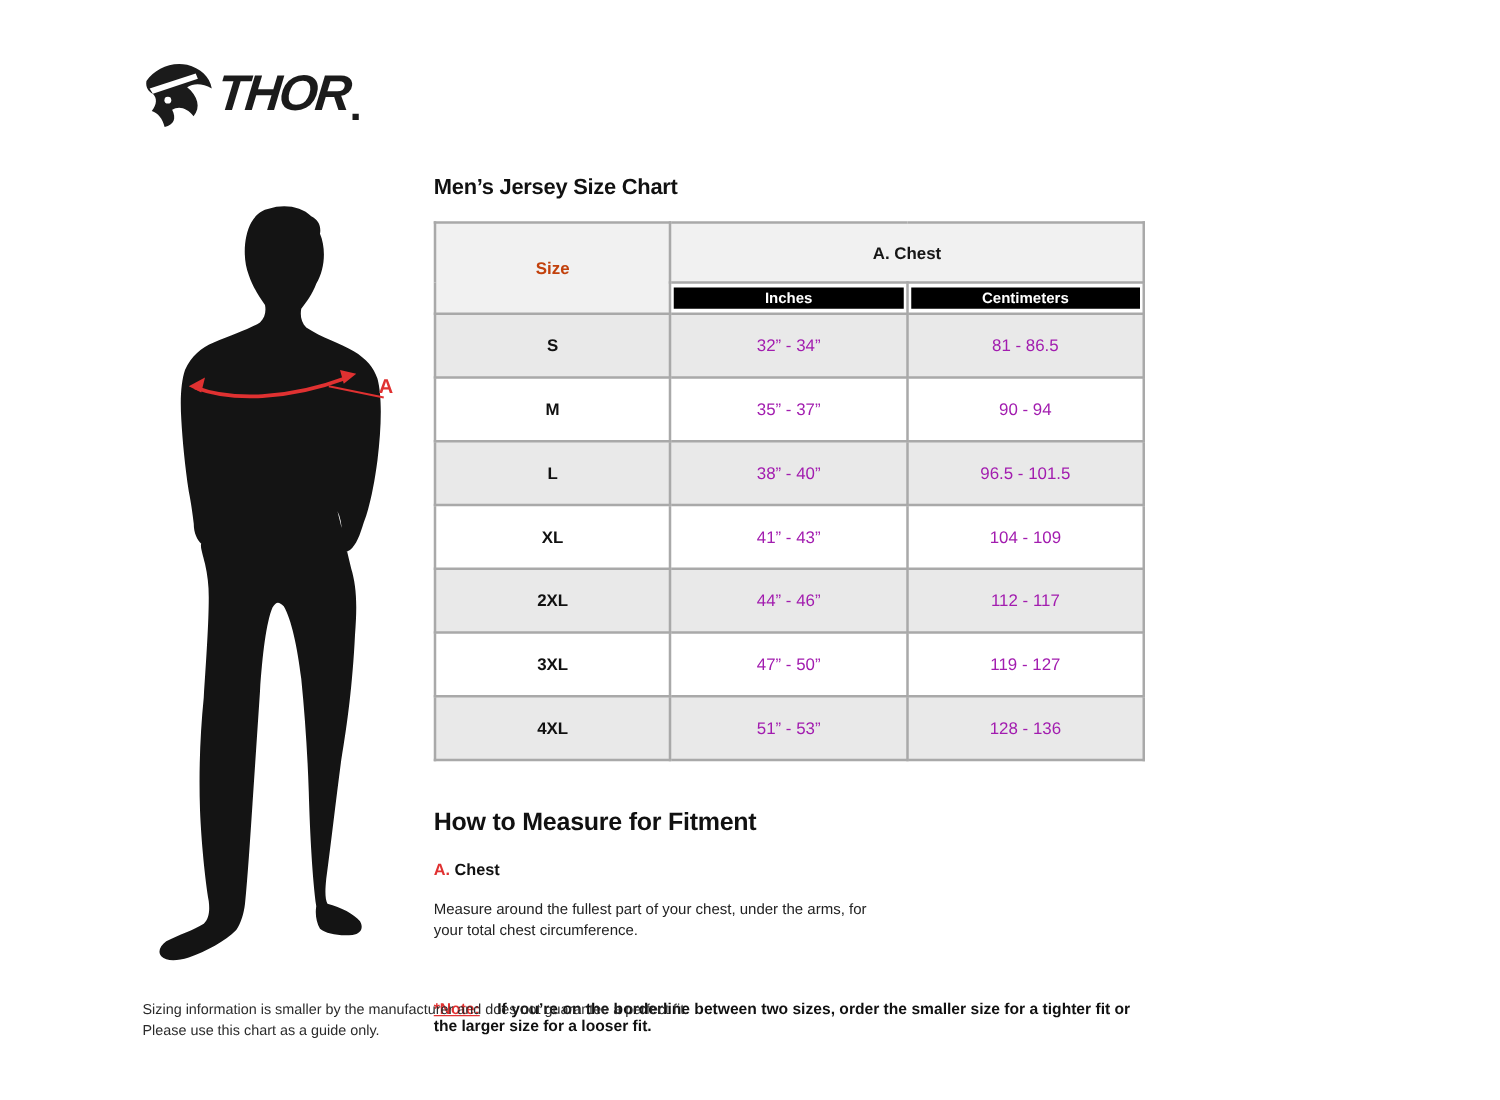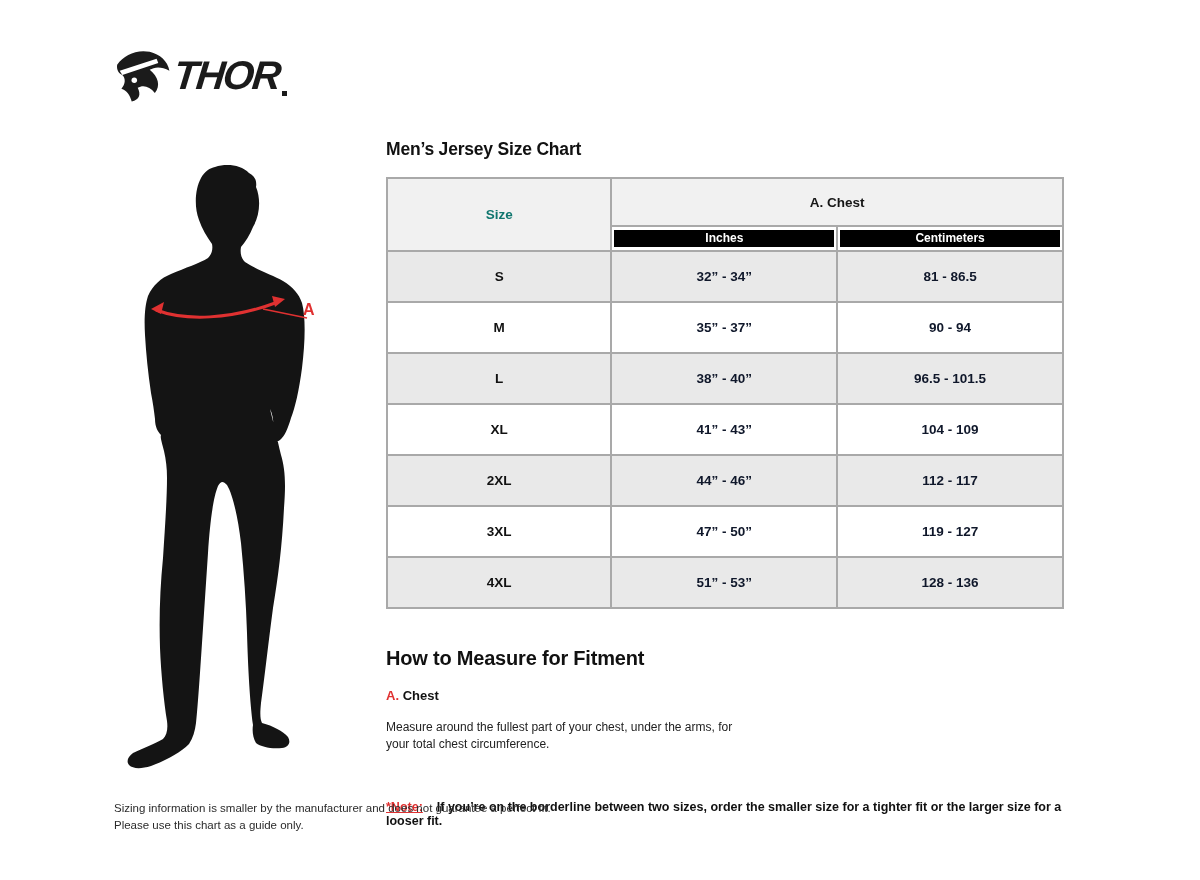--- a/index.html
+++ b/index.html
@@ -21,34 +21,34 @@
 
   
   .figure { position:absolute; left:115px; top:163px; width:230px; height:630px; }
   .figure svg { width:100%; height:100%; display:block; }
   .chest-label {
     position:absolute; left:188px; top:138px;
     color:#e03131; font-weight:bold; font-size:16px;
   }
 
   
-  .content { position:absolute; left:386px; top:139px; width:678px; }
+  .content { position:absolute; left:347px; top:139px; width:569px; }
   .content h1 { font-size:17.5px; font-weight:bold; color:#111; letter-spacing:-0.2px; }
 
   table { width:100%; border-collapse:collapse; table-layout:fixed; margin-top:17px; }
   th, td { border:2px solid #a9a9a9; text-align:center; vertical-align:middle; }
   col.c1 { width:33.2%; } col.c2 { width:33.4%; } col.c3 { width:33.4%; }
-  th.size-col { background:#f1f1f1; font-size:13.5px; color:#0f766e; }
+  th.size-col { background:#f1f1f1; font-size:13.5px; color:#c2410c; }
   th.group-col { background:#f1f1f1; height:48px; font-size:13.5px; color:#161616; }
   th.unit { padding:3px 2px; background:#fff;border-radius:11px; }
   th.unit .bar {
     background:#000; color:#fff; font-size:12px; font-weight:bold;
     line-height:17px; width:100%;
   }
-  tbody td { height:51px; font-size:13.5px; color:#0f172a; font-weight:bold; }
+  tbody td { height:51px; font-size:13.5px; color:#a21caf; font-weight:normal; }
   tbody td.c-size { font-weight:bold; color:#111; }
   tbody tr:nth-child(odd) { background:#e9e9e9; }
   tbody tr:nth-child(even) { background:#ffffff; }
 
   .content h2 { font-size:20px; font-weight:bold; margin-top:38px; letter-spacing:-0.2px; }
   .measure-item { margin-top:18px; }
   .mi-title { font-size:13px; font-weight:bold; color:#111; }
   .red { color:#e03131; }
   .mi-desc { font-size:12px; color:#222; max-width:362px; line-height:1.4; margin-top:16px; }
 

